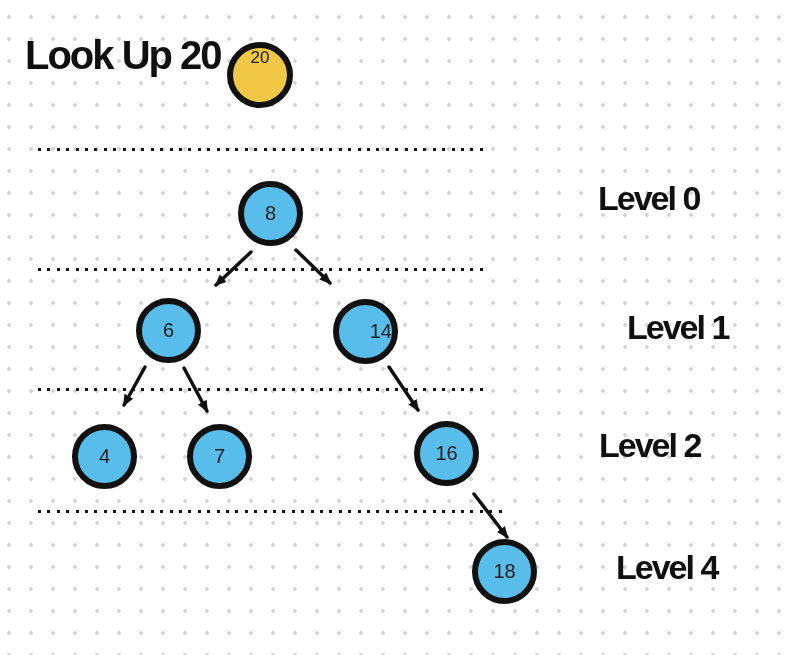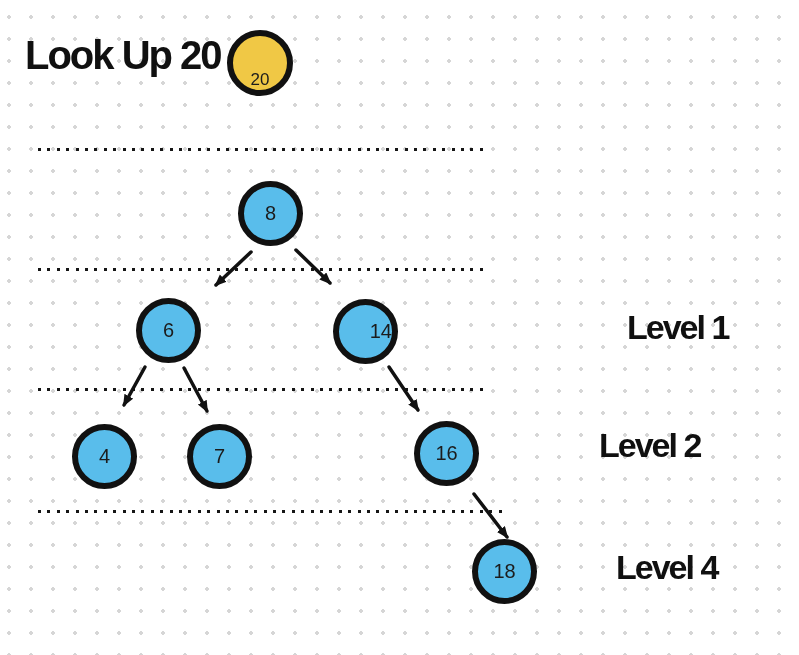--- a/index.html
+++ b/index.html
@@ -55,27 +55,27 @@
     display: flex;
     align-items: center;
     justify-content: center;
     font-size: 20px;
     font-weight: normal;
     color: #1c1c1c;
     box-sizing: content-box;
   }
   .target-node {
     position: absolute;
-    left: 227px; top: 30px;
+    left: 227px; top: 42px;
     width: 54px; height: 54px;
     border: 6px solid #111111;
     border-radius: 50%;
     background: var(--target-fill, #f0c845);
     display: flex;
-    align-items: flex-end;
+    align-items: flex-start;
     justify-content: center;
     font-size: 17px;
     color: #1c1c1c;
     box-sizing: content-box;
   }
   .n8  { left: 238px; top: 181px; }
   .n6  { left: 136px; top: 298px; }
   .n14 { left: 333px; top: 299px; justify-content: flex-end; }
   .n4  { left: 72px;  top: 424px; }
   .n7  { left: 187px; top: 424px; }
@@ -97,20 +97,21 @@
   <div class="sketch title">Look Up 20</div>
   <div class="target-node">
     <span>20</span>
   </div>
 
   <div class="dotline dl1"></div>
   <div class="dotline dl2"></div>
   <div class="dotline dl3"></div>
   <div class="dotline dl4"></div>
 
+  <div class="sketch level-label lvl0">Level 0</div>
   <div class="sketch level-label lvl1">Level 1</div>
   <div class="sketch level-label lvl2">Level 2</div>
   <div class="sketch level-label lvl4">Level 4</div>
 
   <svg class="edges-layer" viewBox="0 0 799 655" xmlns="http://www.w3.org/2000/svg">
     <defs>
       <marker id="ah" markerWidth="16" markerHeight="14" refX="10" refY="5" orient="auto" markerUnits="userSpaceOnUse">
         <path d="M0,0 L12,5 L0,10 Z" fill="#111111"></path>
       </marker>
     </defs>

